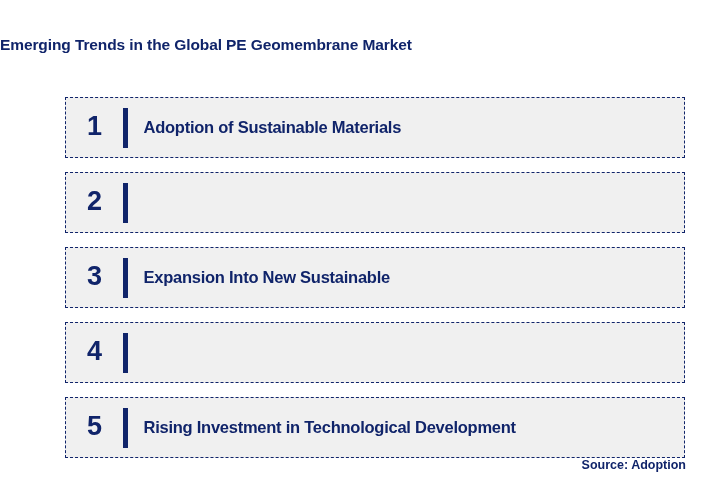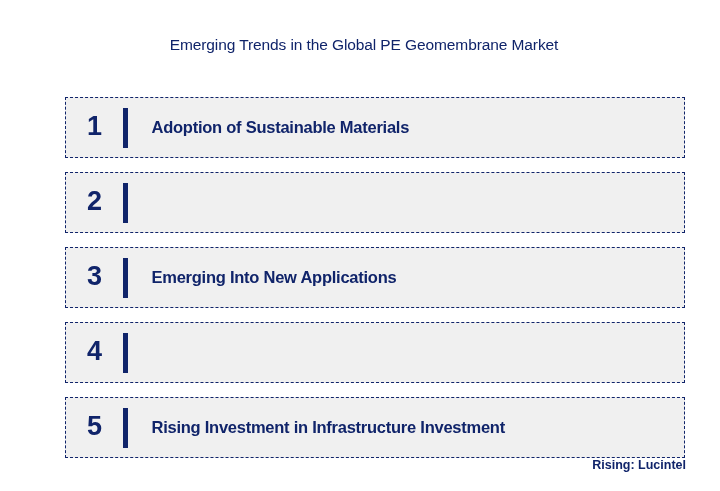--- a/index.html
+++ b/index.html
@@ -15,26 +15,26 @@
     overflow: hidden;
   }
   .page {
     position: relative;
     width: 720px;
     height: 491px;
     box-sizing: border-box;
   }
   .page-title {
     position: absolute;
-    left: 8px;
+    left: 0;
     right: 0;
     top: 36px;
-    text-align: center;
+    text-align: left;
     font-size: 15.5px;
-    font-weight: normal;
+    font-weight: bold;
     color: #10246a;
     letter-spacing: -0.1px;
     white-space: nowrap;
   }
   .trend-list {
     position: absolute;
     left: 65px;
     top: 97px;
     width: 620px;
   }
@@ -62,21 +62,21 @@
     padding-bottom: 2px;
   }
   .trend-divider {
     flex: 0 0 auto;
     width: 4.5px;
     height: 40px;
     background: #10246a;
   }
   .trend-label {
     flex: 1 1 auto;
-    padding-left: 24px;
+    padding-left: 16px;
     font-size: 16.5px;
     font-weight: bold;
     color: #10246a;
     letter-spacing: -0.25px;
     white-space: nowrap;
   }
   .source-note {
     position: absolute;
     right: 34px;
     top: 458px;
@@ -103,31 +103,31 @@
     </div>
 
     <div class="trend-row">
       <div class="trend-number">2</div>
       <div class="trend-divider"></div>
     </div>
 
     <div class="trend-row">
       <div class="trend-number">3</div>
       <div class="trend-divider"></div>
-      <div class="trend-label">Emerging Into New Applications</div>
+      <div class="trend-label">Expansion Into New Sustainable</div>
     </div>
 
     <div class="trend-row">
       <div class="trend-number">4</div>
       <div class="trend-divider"></div>
     </div>
 
     <div class="trend-row">
       <div class="trend-number">5</div>
       <div class="trend-divider"></div>
-      <div class="trend-label">Rising Investment in Infrastructure Investment</div>
+      <div class="trend-label">Rising Investment in Technological Development</div>
     </div>
 
   </div>
 
-  <div class="source-note">Rising: Lucintel</div>
+  <div class="source-note">Source: Adoption</div>
 
 </div>
 
 </body></html>

